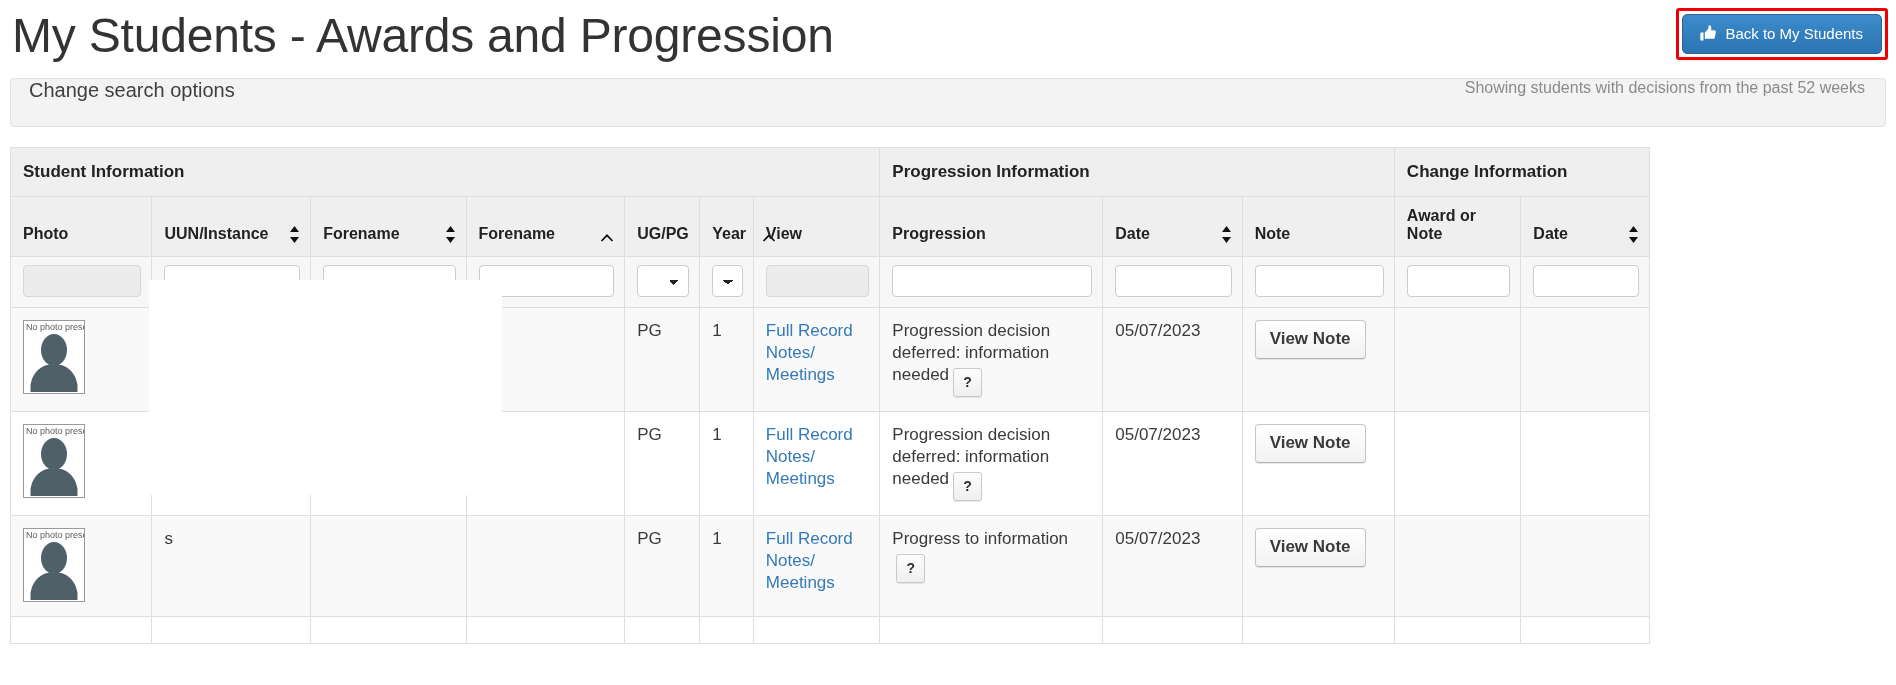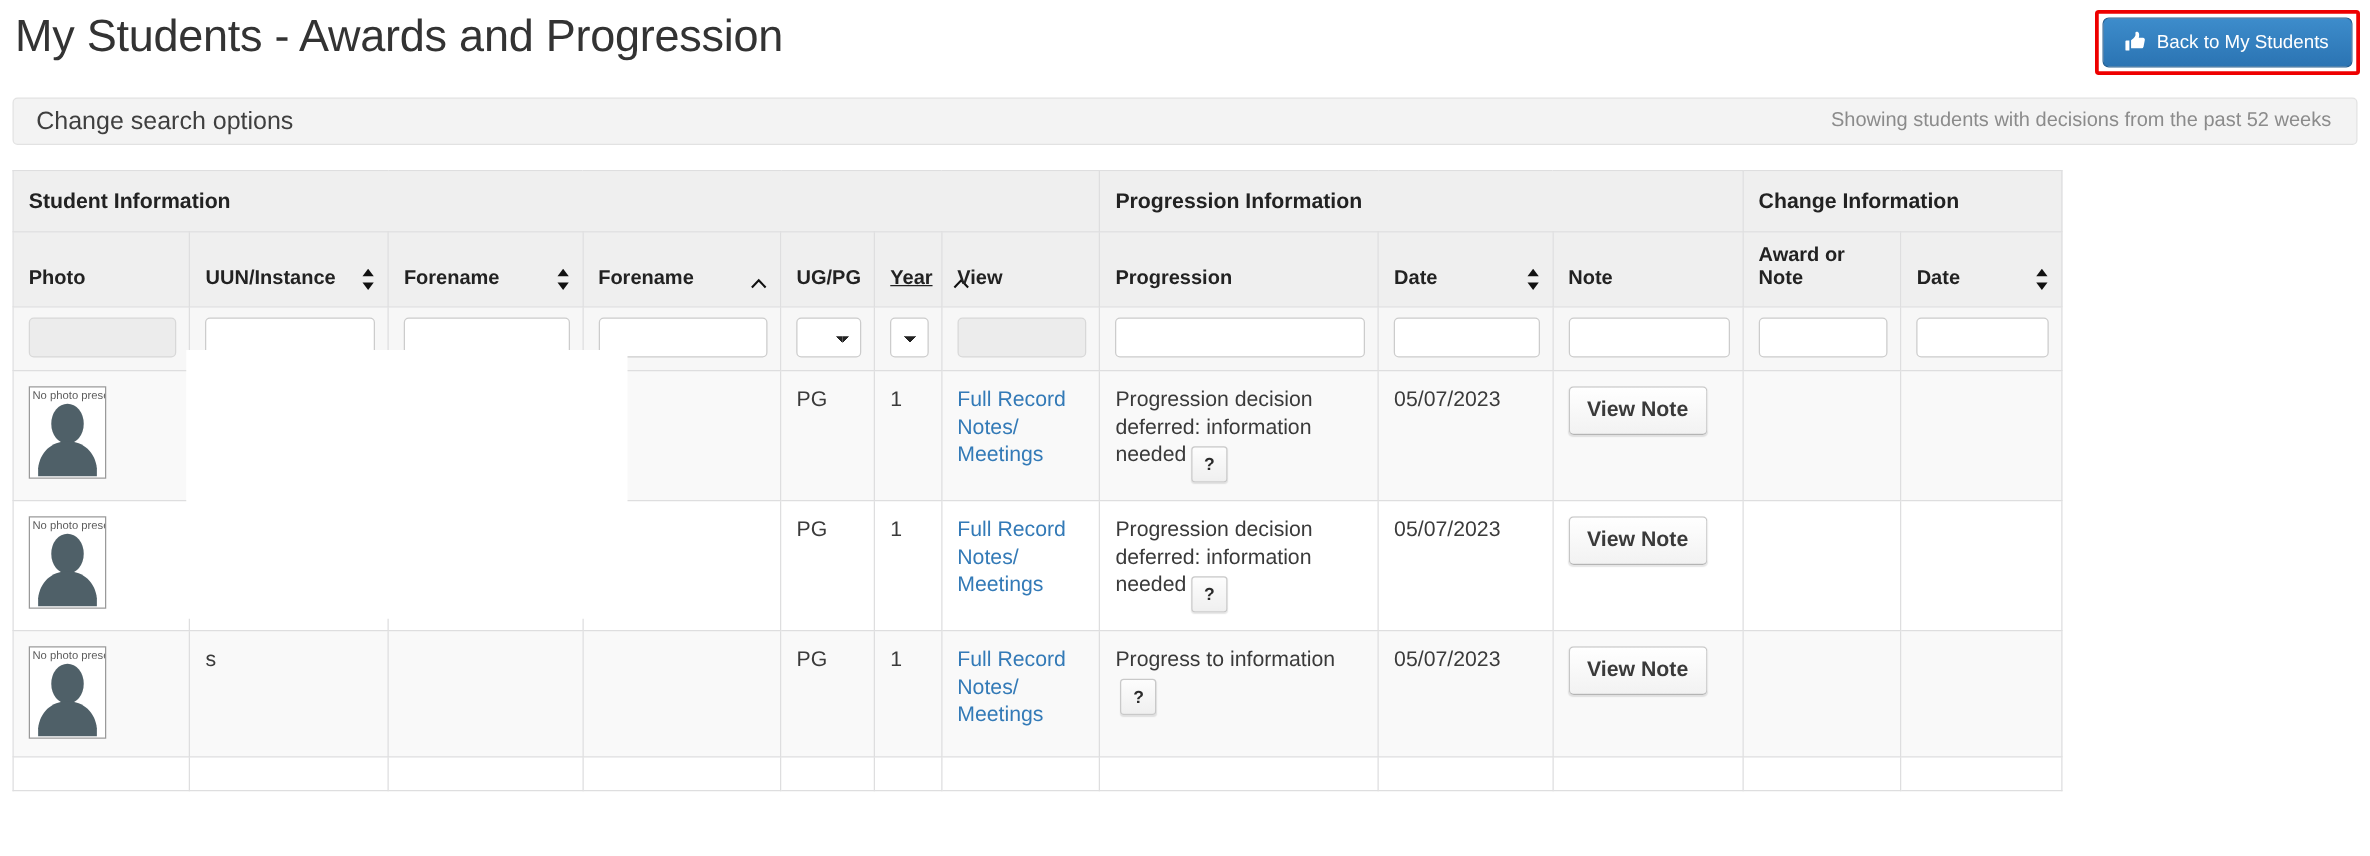--- a/index.html
+++ b/index.html
@@ -14,21 +14,21 @@
 
   
   .page-head {
     position: relative;
     height: 78px;
     padding: 0 14px 0 12px;
   }
   .page-title {
     position: absolute;
     left: 12px; top: 8px;
-    font-size: 36px;
+    font-size: 48px;
     font-weight: 400;
     color: #333333;
     letter-spacing: -0.2px;
     white-space: nowrap;
   }
   .btn-wrap {
     position: absolute;
     right: 8px; top: 8px;
     border: 3px solid #ee0000;
     border-radius: 3px;
@@ -47,26 +47,25 @@
     line-height: 1;
     cursor: pointer;
     white-space: nowrap;
   }
   .btn-primary .ic { display: inline-block; width: 19px; height: 19px; }
   .btn-primary svg { display: block; }
 
   
   .search-bar {
     margin: 0 10px;
-    height: 38px;
+    height: 49px;
     background: #f3f3f3;
     border: 1px solid #e2e2e2;
     border-radius: 4px;
     display: flex;
-    align-items: center;
     justify-content: space-between;
     padding: 0 20px 0 18px;
   }
   .search-bar .change-opts {
     font-size: 20px;
     color: #3f3f3f;
     cursor: pointer;
   }
   .search-bar .showing {
     font-size: 16px;
@@ -104,21 +103,21 @@
     font-size: 16px;
     color: #222222;
     padding: 10px 10px 12px 12px;
     height: 58px;
     vertical-align: bottom;
   }
   .th-inner { display: flex; align-items: flex-end; justify-content: space-between; gap: 4px; }
   .th-label { line-height: 1.15; }
   .sort-ic { flex: 0 0 auto; color: #111; font-size: 14px; line-height: 1; padding-bottom: 1px; }
   .sort-ic svg { display: block; }
-  .th-tight { display: inline-flex; align-items: flex-end; gap: 16px; text-decoration: underline; }
+  .th-tight { display: inline-flex; align-items: flex-end; gap: 16px; }
 
   
   tr.filter-row td {
     background: #f7f7f7;
     padding: 8px 10px 10px 12px;
   }
   .fin {
     width: 100%;
     height: 32px;
     border: 1px solid #cccccc;

